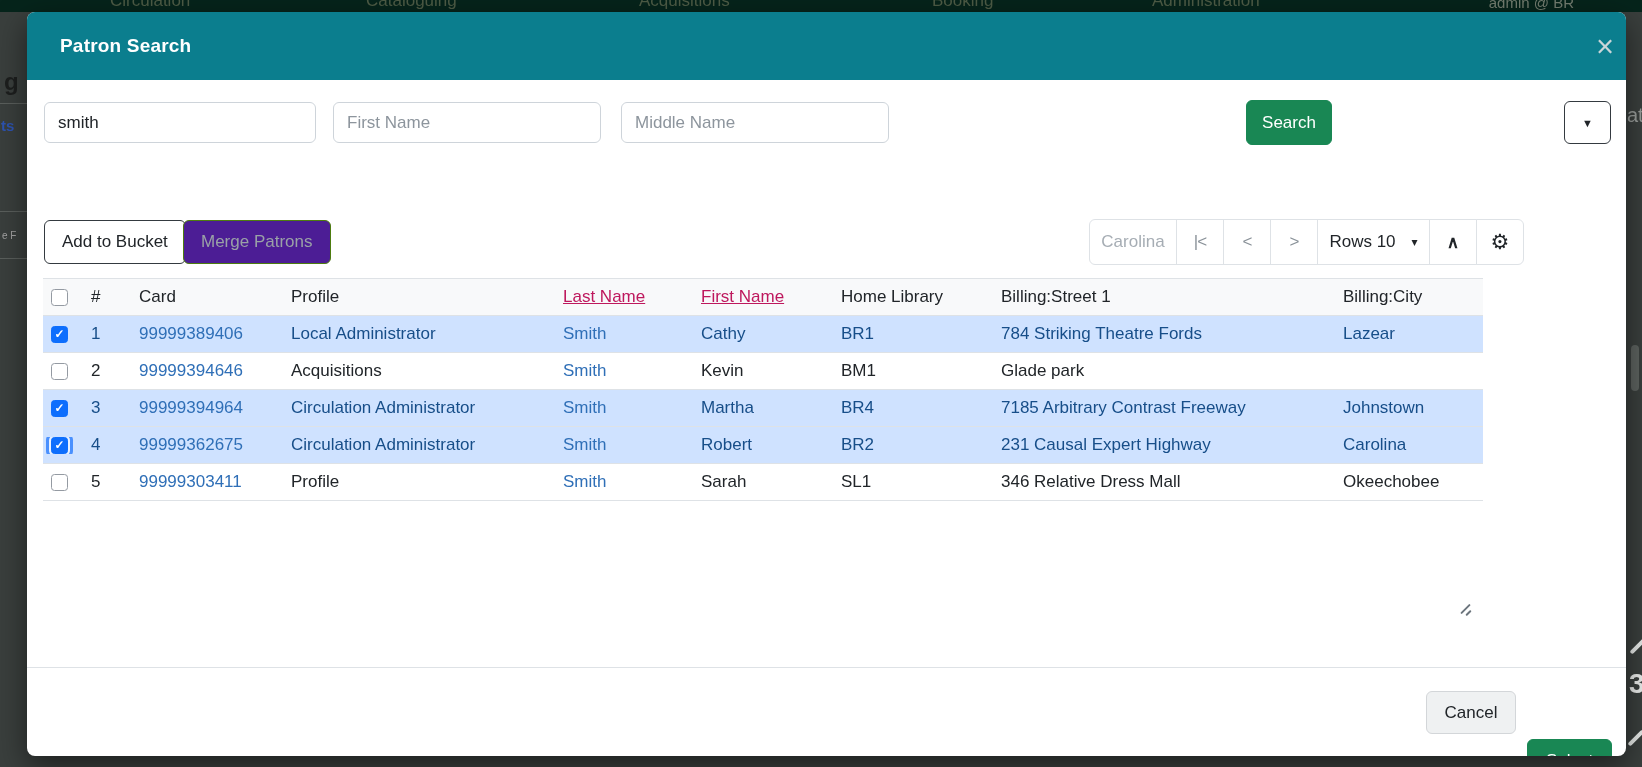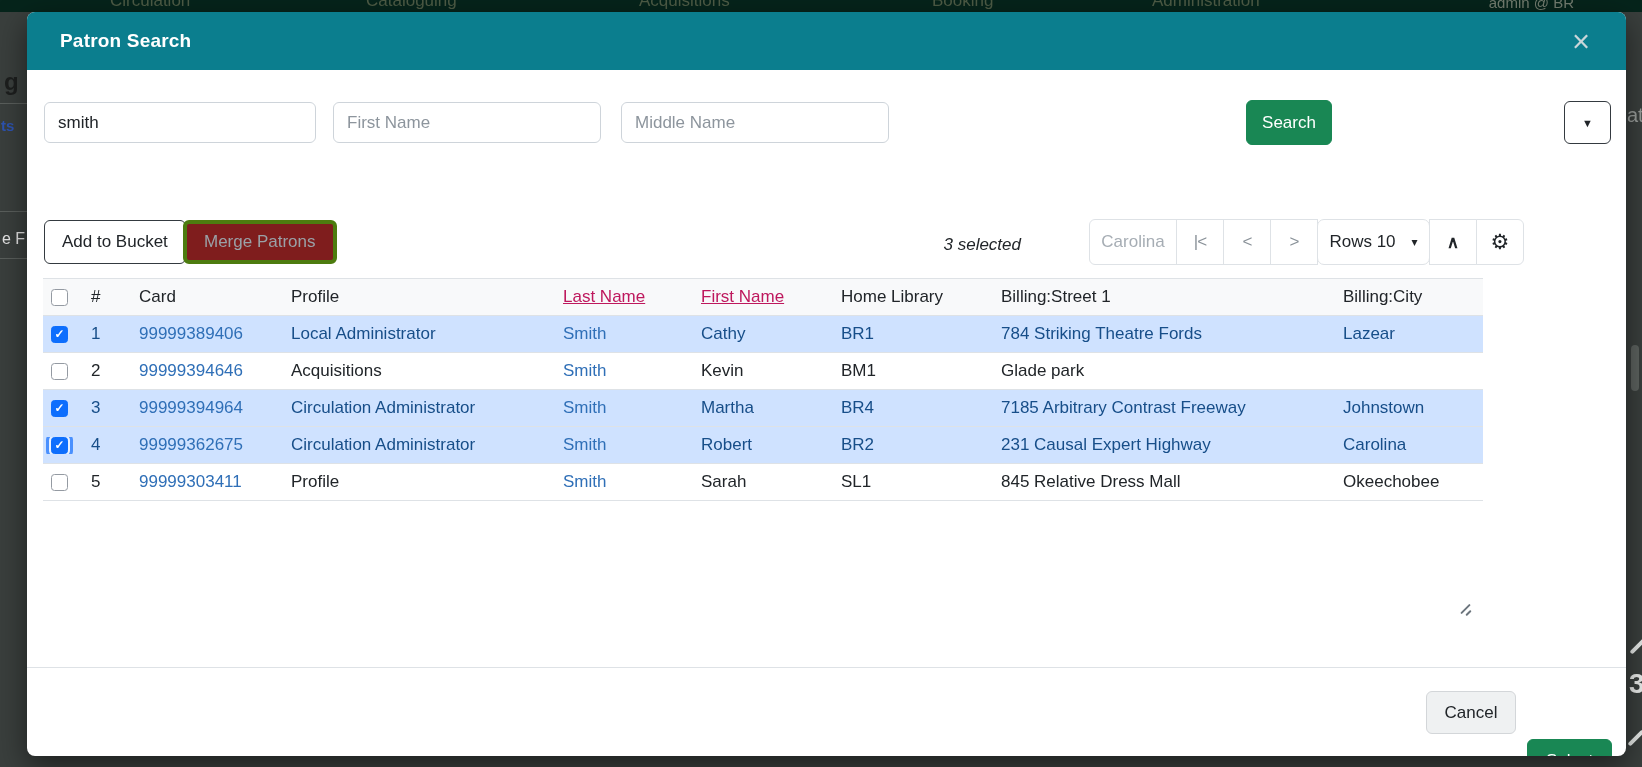--- a/index.html
+++ b/index.html
@@ -11,38 +11,38 @@
   .nav-item { position:absolute; top:-9px; font-size:17px; color:#4e5c46; white-space:nowrap; }
   .nav-user { position:absolute; top:-6px; font-size:15px; color:#737d70; }
   .bg-frag { position:absolute; z-index:1; white-space:nowrap; }
   .bg-line { position:absolute; height:1px; background:#5a5f5c; z-index:1; }
   .bg-scrollthumb { position:absolute; left:1631px; top:345px; width:8px; height:46px; background:#5d625f; border-radius:4px; z-index:1; }
   .bg-diag { position:absolute; width:20px; height:4px; background:#e8ebe9; transform:rotate(-45deg); z-index:1; border-radius:2px; }
 
   
   .modal { position:absolute; left:27px; top:12px; width:1599px; height:744px; background:#fff;
            border-radius:8px; box-shadow:0 10px 30px rgba(0,0,0,.5); z-index:2; overflow:hidden; }
-  .modal-header { position:absolute; left:0; top:0; width:100%; height:58px; background:#0b7e8e;
-                  display:flex; align-items:center; padding:0 36px 0 33px; }
+  .modal-header { position:absolute; left:0; top:0; width:100%; height:68px; background:#0b7e8e;
+                  display:flex; align-items:center; padding:0 12px 0 33px; }
   .modal-title { color:#ffffff; font-size:19px; font-weight:700; letter-spacing:.2px; }
   .close-x { margin-left:auto; color:#c9d6d9; font-size:31px; font-weight:400; line-height:1; cursor:pointer; }
 
   
   .field { position:absolute; height:41px; border:1px solid #ced4da; border-radius:6px;
            font-size:17px; padding:0 13px; color:#212529; font-family:"Liberation Sans",sans-serif; outline:none; }
   .field::placeholder { color:#8d959d; }
   .btn { font-family:"Liberation Sans",sans-serif; font-size:17px; border-radius:6px; cursor:pointer; }
   .btn-search { position:absolute; left:1219px; top:88px; width:86px; height:45px; background:#198754; color:#fff; border:1px solid #198754; }
   .btn-dd { position:absolute; left:1537px; top:89px; width:47px; height:43px; background:#fff; border:1px solid #343a40; color:#212529; font-size:11px; }
 
   
   .btn-outline-dark { position:absolute; top:208px; height:44px; padding:0 17px; background:#fff;
                       border:1px solid #343a40; color:#212529; }
-  .btn-outline-disabled { position:absolute; top:208px; height:44px; padding:0 17px; background:#7f1d1d;
-                          border:4px solid #4d7c0f; color:#9aa1a7; cursor:default; }
+  .btn-outline-disabled { position:absolute; top:208px; height:44px; padding:0 17px; background:#4c1d95;
+                          border:1px solid #4d7c0f; color:#9aa1a7; cursor:default; }
   .selected-count { position:absolute; left:880px; top:208px; width:114px; height:46px; line-height:50px;
                     text-align:right; font-style:italic; font-size:17px; color:#212529; }
   .btn-group { position:absolute; left:1062px; top:207px; height:46px; display:flex; }
   .grp-btn { height:46px; background:#fff; border:1px solid #dee2e6; margin-left:-1px;
              display:flex; align-items:center; justify-content:center; font-size:17px; cursor:pointer;
              font-family:"Liberation Sans",sans-serif; }
   .grp-btn:first-child { margin-left:0; border-radius:6px 0 0 6px; }
   .grp-btn:last-child { border-radius:0 6px 6px 0; }
   .grp-disabled { color:#a6adb4; cursor:default; }
   .grp-icon { color:#8a9299; letter-spacing:-1px; }
@@ -87,21 +87,21 @@
     <span class="nav-item" style="left: 366px;">Cataloguing</span>
     <span class="nav-item" style="left: 639px;">Acquisitions</span>
     <span class="nav-item" style="left: 932px;">Booking</span>
     <span class="nav-item" style="left: 1152px;">Administration</span>
     <span class="nav-user" style="right: 68px;">admin @ BR</span>
   </div>
 <div class="bg-frag" style="left:4px; top:68px; font-size:24px; font-weight:700; color:#1d1f1e;">g</div>
 <div class="bg-line" style="left:0; top:103px; width:27px;"></div>
 <div class="bg-frag" style="left:1px; top:117px; font-size:15px; font-weight:700; color:#2d53b0;">ts</div>
 <div class="bg-line" style="left:0; top:211px; width:27px;"></div>
-<div class="bg-frag" style="left:2px; top:230px; font-size:16px; color:#e5e5e5;">e F</div>
+<div class="bg-frag" style="left:2px; top:230px; font-size:10px; color:#a3a3a3;">e F</div>
 <div class="bg-line" style="left:0; top:258px; width:27px;"></div>
 <div class="bg-frag" style="left:1627px; top:104px; font-size:20px; color:#9a9e9b;">at</div>
 <div class="bg-scrollthumb"></div>
 <div class="bg-diag" style="left:1628px; top:644px;"></div>
 <div class="bg-frag" style="left:1629px; top:668px; font-size:28px; font-weight:700; color:#eceeec;">3</div>
 <div class="bg-diag" style="left:1626px; top:736px;"></div>
 
 <div class="modal">
   <div class="modal-header">
     <span class="modal-title">Patron Search</span>
@@ -109,28 +109,27 @@
   </div>
 
   <input class="field" style="left: 17px; top: 90px; width: 272px;" value="smith">
   <input class="field" style="left: 306px; top: 90px; width: 268px;" placeholder="First Name">
   <input class="field" style="left: 594px; top: 90px; width: 268px;" placeholder="Middle Name">
   <button class="btn btn-search">Search</button>
   <button class="btn btn-dd"><span>▼</span></button>
 
   <button class="btn btn-outline-dark" style="left:17px;">Add to Bucket</button>
   <button class="btn btn-outline-disabled" style="left:156px;">Merge Patrons</button>
-  <span class="selected-count">3 selected</span>
 
   <div class="btn-group">
     <div class="grp-btn grp-disabled" style="width:88px;">Carolina</div>
     <div class="grp-btn grp-icon" style="width:48px;">|&lt;</div>
     <div class="grp-btn grp-icon" style="width:48px;">&lt;</div>
     <div class="grp-btn grp-icon" style="width:48px;">&gt;</div>
-    <div class="grp-btn grp-dark" style="width:113px; gap:16px;border-radius:7px;">
+    <div class="grp-btn grp-dark" style="width:113px; gap:16px;">
       <span>Rows 10</span>
       <span style="font-size:12px;">▾</span>
     </div>
     <div class="grp-btn grp-dark" style="width:48px; font-weight:700;">
         <span>∧</span>
       </div>
     <div class="grp-btn grp-dark" style="width:48px; font-size:21px;">
         <span>⚙</span>
       </div>
   </div>
@@ -204,21 +203,21 @@
         <div class="grid trow">
           <div class="cell cb-cell">
             <span class="cb"></span>
           </div>
           <div class="cell plain">5</div>
           <div class="cell link">99999303411</div>
           <div class="cell plain">Profile</div>
           <div class="cell link">Smith</div>
           <div class="cell plain">Sarah</div>
           <div class="cell plain">SL1</div>
-          <div class="cell plain">845 Relative Dress Mall</div>
+          <div class="cell plain">346 Relative Dress Mall</div>
           <div class="cell plain">Okeechobee</div>
         </div>
       </div>
   </div>
 
   <div class="grip">
       <span class="g1"></span>
       <span class="g2"></span>
     </div>
 

